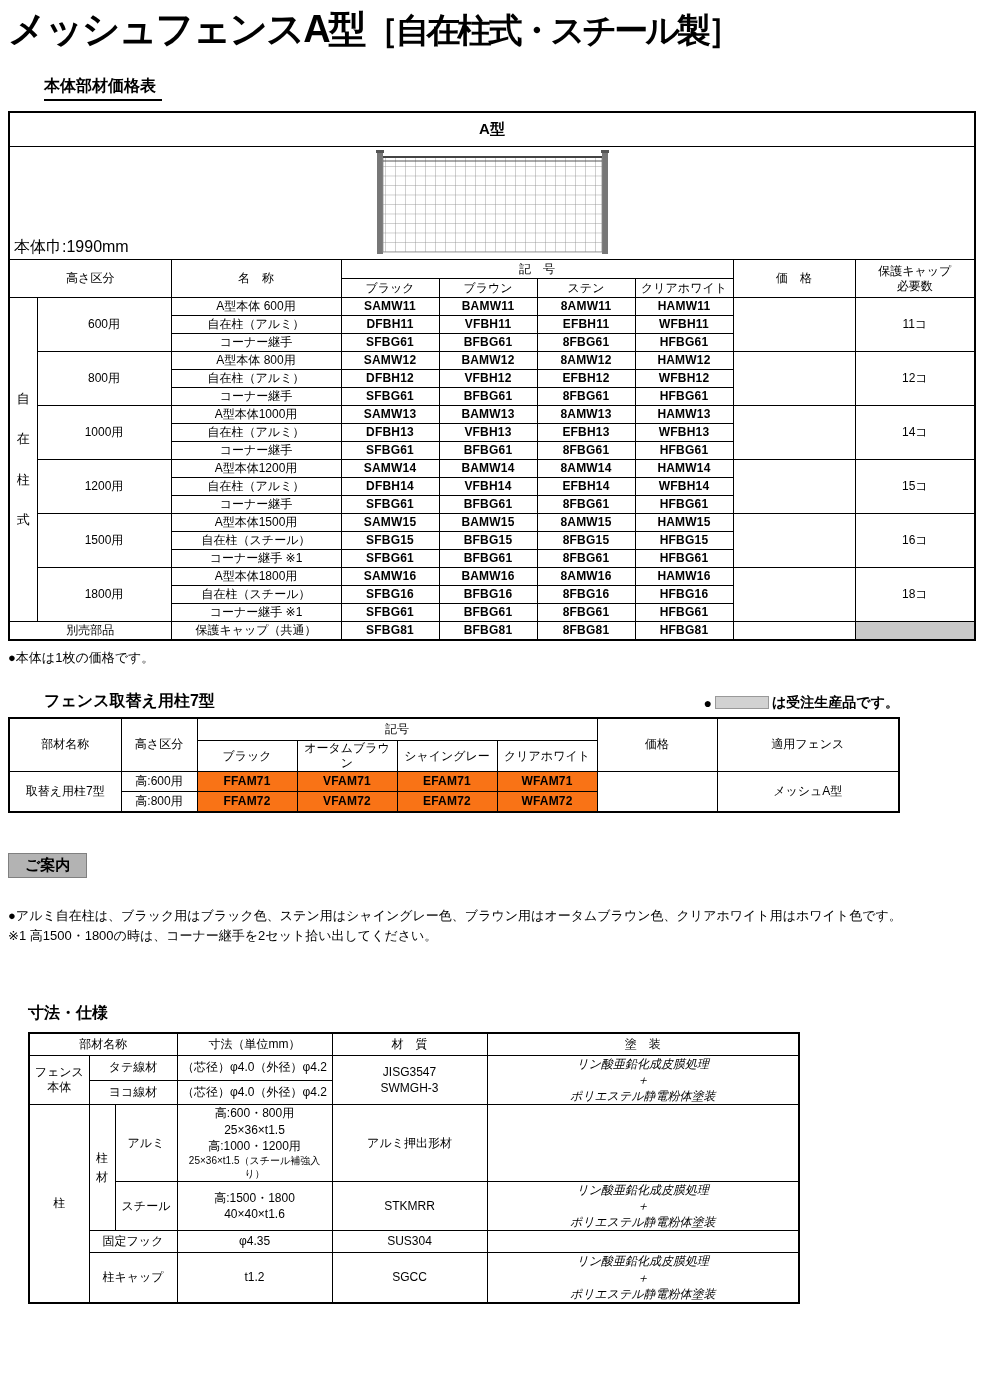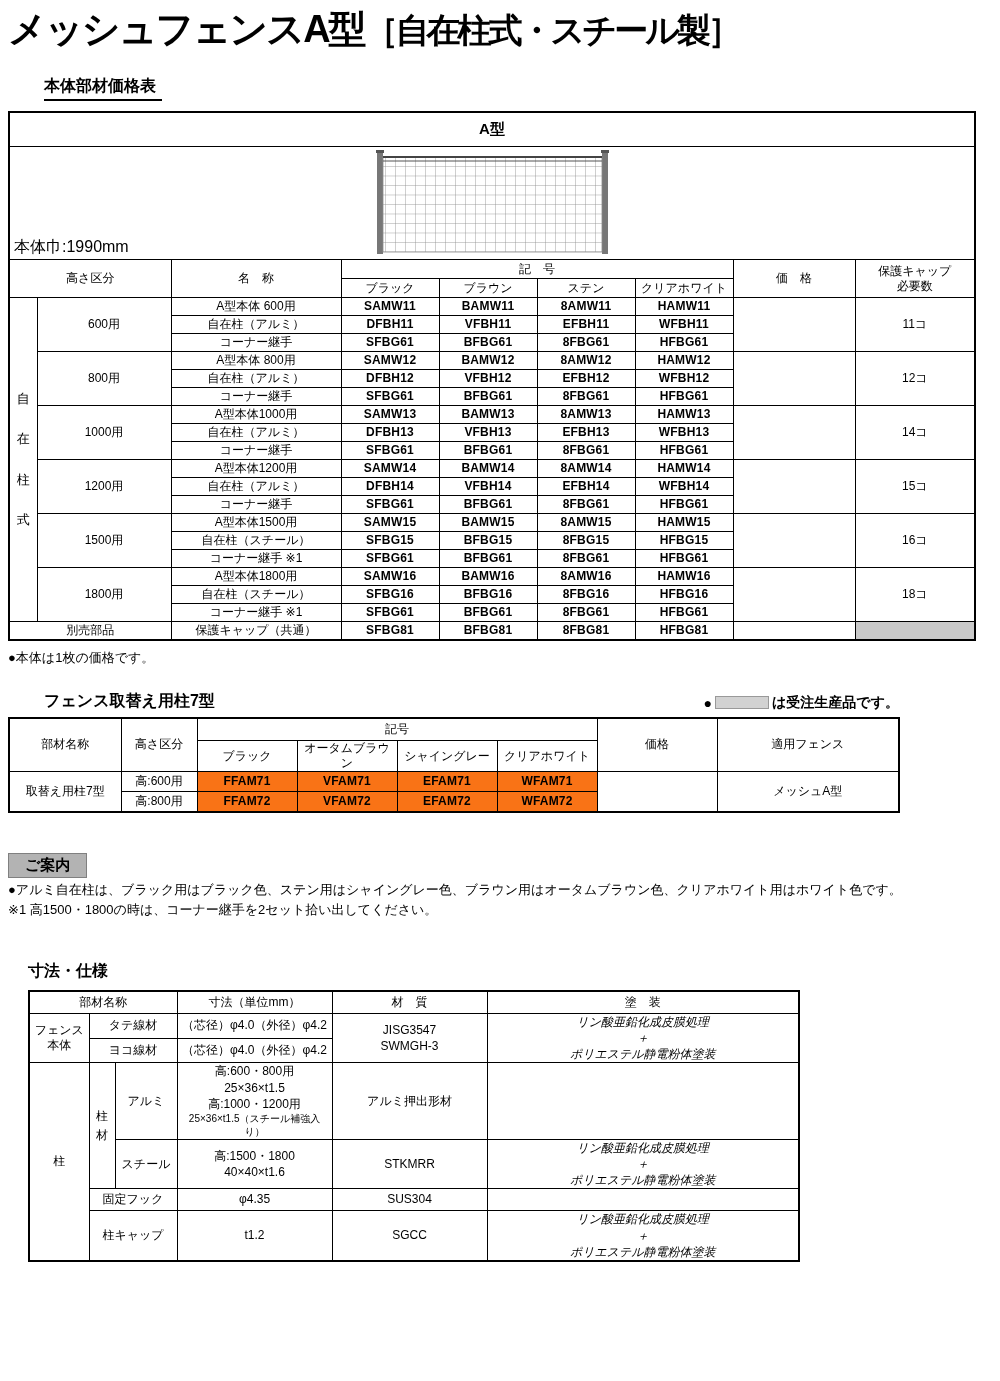--- a/index.html
+++ b/index.html
@@ -33,23 +33,23 @@
   .tbl-note { font-size:13px; margin-top:8px; }
 
   .rep-head-row { width:891px; display:flex; justify-content:space-between; align-items:flex-end; margin-top:24px;gap:11px; }
   .legend { font-size:14px; font-weight:bold; display:flex; align-items:center; gap:3px; }
   .swatch { display:inline-block; width:54px; height:13px; background:#d2d2d2; border:1px solid #999; }
   .rep-table { width:891px; margin-top:5px; }
   .rep-table td { height:20px;margin-top:32px; }
   .rep-table .hd1 td { height:23px; }
 
   .guide-box { display:inline-block; margin-top:40px; background:#b3b3b3; border:1px solid #808080; font-size:15px; font-weight:bold; padding:2px 16px; }
-  .guide-notes { margin-top:2px; font-size:13px; line-height:1.6; }
-
-  #spec-heading { margin-top:40px; margin-left:20px; display:block; }
+  .guide-notes { margin-top:28px; font-size:13px; line-height:1.6; }
+
+  #spec-heading { margin-top:56px; margin-left:20px; display:block; }
   .spec-table { width:770px; margin-left:20px; margin-top:8px; }
   .spec-table td { height:22px; }
   .dims div { line-height:1.35; }
   .dims .small { font-size:10px; }
   .coat div { line-height:1.35;font-style:italic; }
   .mat2 div { line-height:1.35; }
 </style>
 </head>
 <body>
 

